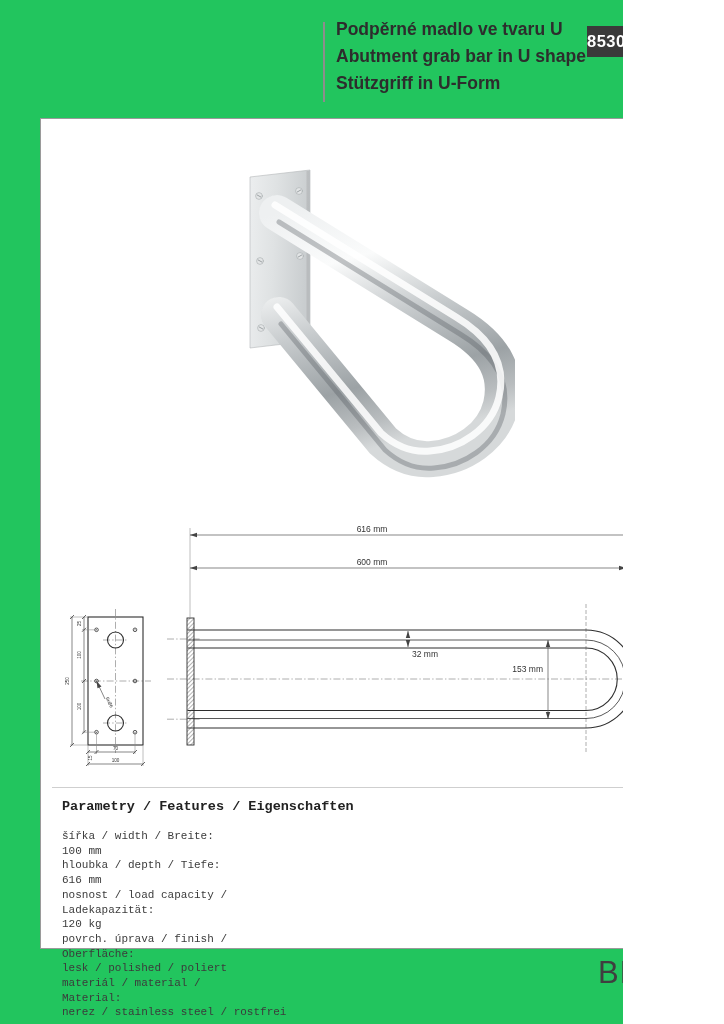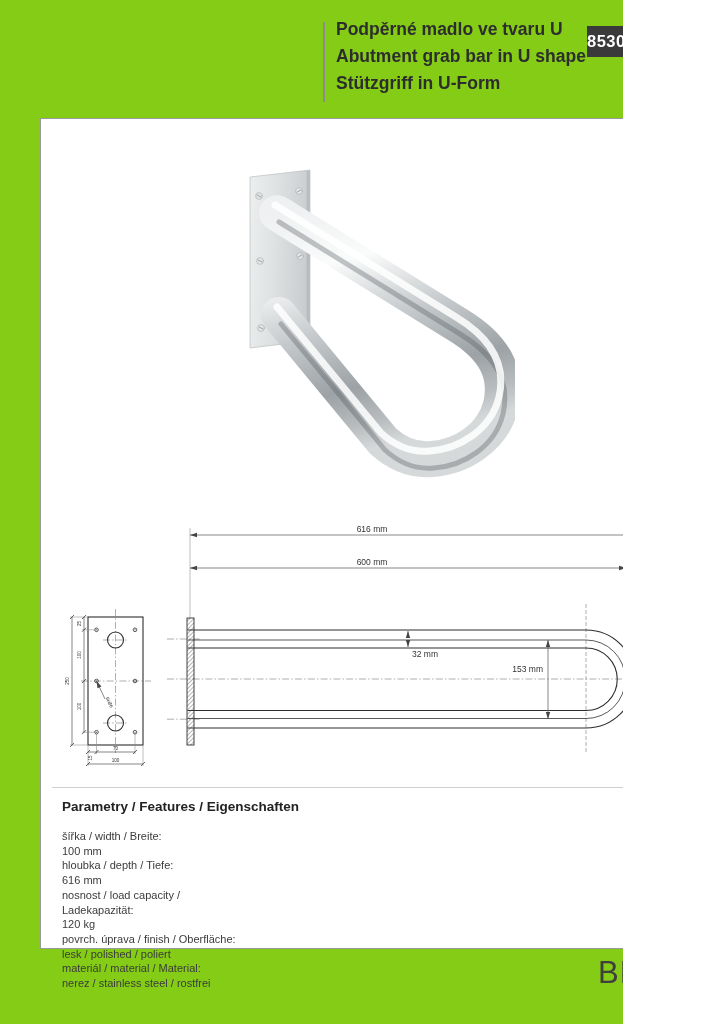--- a/index.html
+++ b/index.html
@@ -1,36 +1,36 @@
 <!DOCTYPE html>
 <html><head>
 <meta charset="utf-8">
 <style>
   html,body{margin:0;padding:0;background:#fff;}
   .page{
-    position:relative;width:623px;height:1024px;background:#84cc16;overflow:hidden;
+    position:relative;width:623px;height:1024px;background:#22c55e;overflow:hidden;
     font-family:"Liberation Sans",sans-serif;color:#2f2f2f;
   }
   
   .title-rule{position:absolute;left:323px;top:22px;width:2px;height:80px;background:#8d8d8d;}
   .title-block{position:absolute;left:336px;top:16px;}
   .title-line{font-size:17.5px;font-weight:bold;line-height:27px;color:#2d2d2d;white-space:nowrap;}
   .code-box{
     position:absolute;left:587px;top:26px;width:120px;height:31px;background:#3a3a3a;
     color:#ffffff;font-size:16.5px;font-weight:bold;line-height:31px;padding-left:0;
     box-sizing:border-box;letter-spacing:0.5px;
   }
   
   .main-box{position:absolute;left:40px;top:118px;width:643px;height:831px;border:1.5px solid #9a9a9a;box-sizing:border-box;background:#fff;}
   
   .photo-svg{position:absolute;left:215px;top:155px;}
   .drawing-svg{position:absolute;left:55px;top:515px;}
   
   .divider{position:absolute;left:52px;top:787px;width:620px;height:1px;background:#cfcfcf;}
-  .params{position:absolute;left:62px;top:799px;width:560px;}
+  .params{position:absolute;left:62px;top:799px;width:560px;font-family:Liberation Mono, monospace;}
   .params-heading{font-size:13.5px;font-weight:bold;color:#222;margin:0 0 15px 0;}
   .param-row{display:flex;font-size:11px;line-height:14.7px;color:#3b3b3b;flex-direction:column;}
   .param-label{width:184px;flex:none;}
   .param-value{flex:1;}
   
   .brand{position:absolute;left:598px;top:955px;font-size:31px;font-weight:normal;letter-spacing:1px;color:#3f3f3f;}
   
   .obj{stroke:#2e2e2e;stroke-width:1.1;fill:none;}
   .thin{stroke:#2e2e2e;stroke-width:0.8;fill:none;}
   .dim{stroke:#555;stroke-width:0.7;fill:none;}

